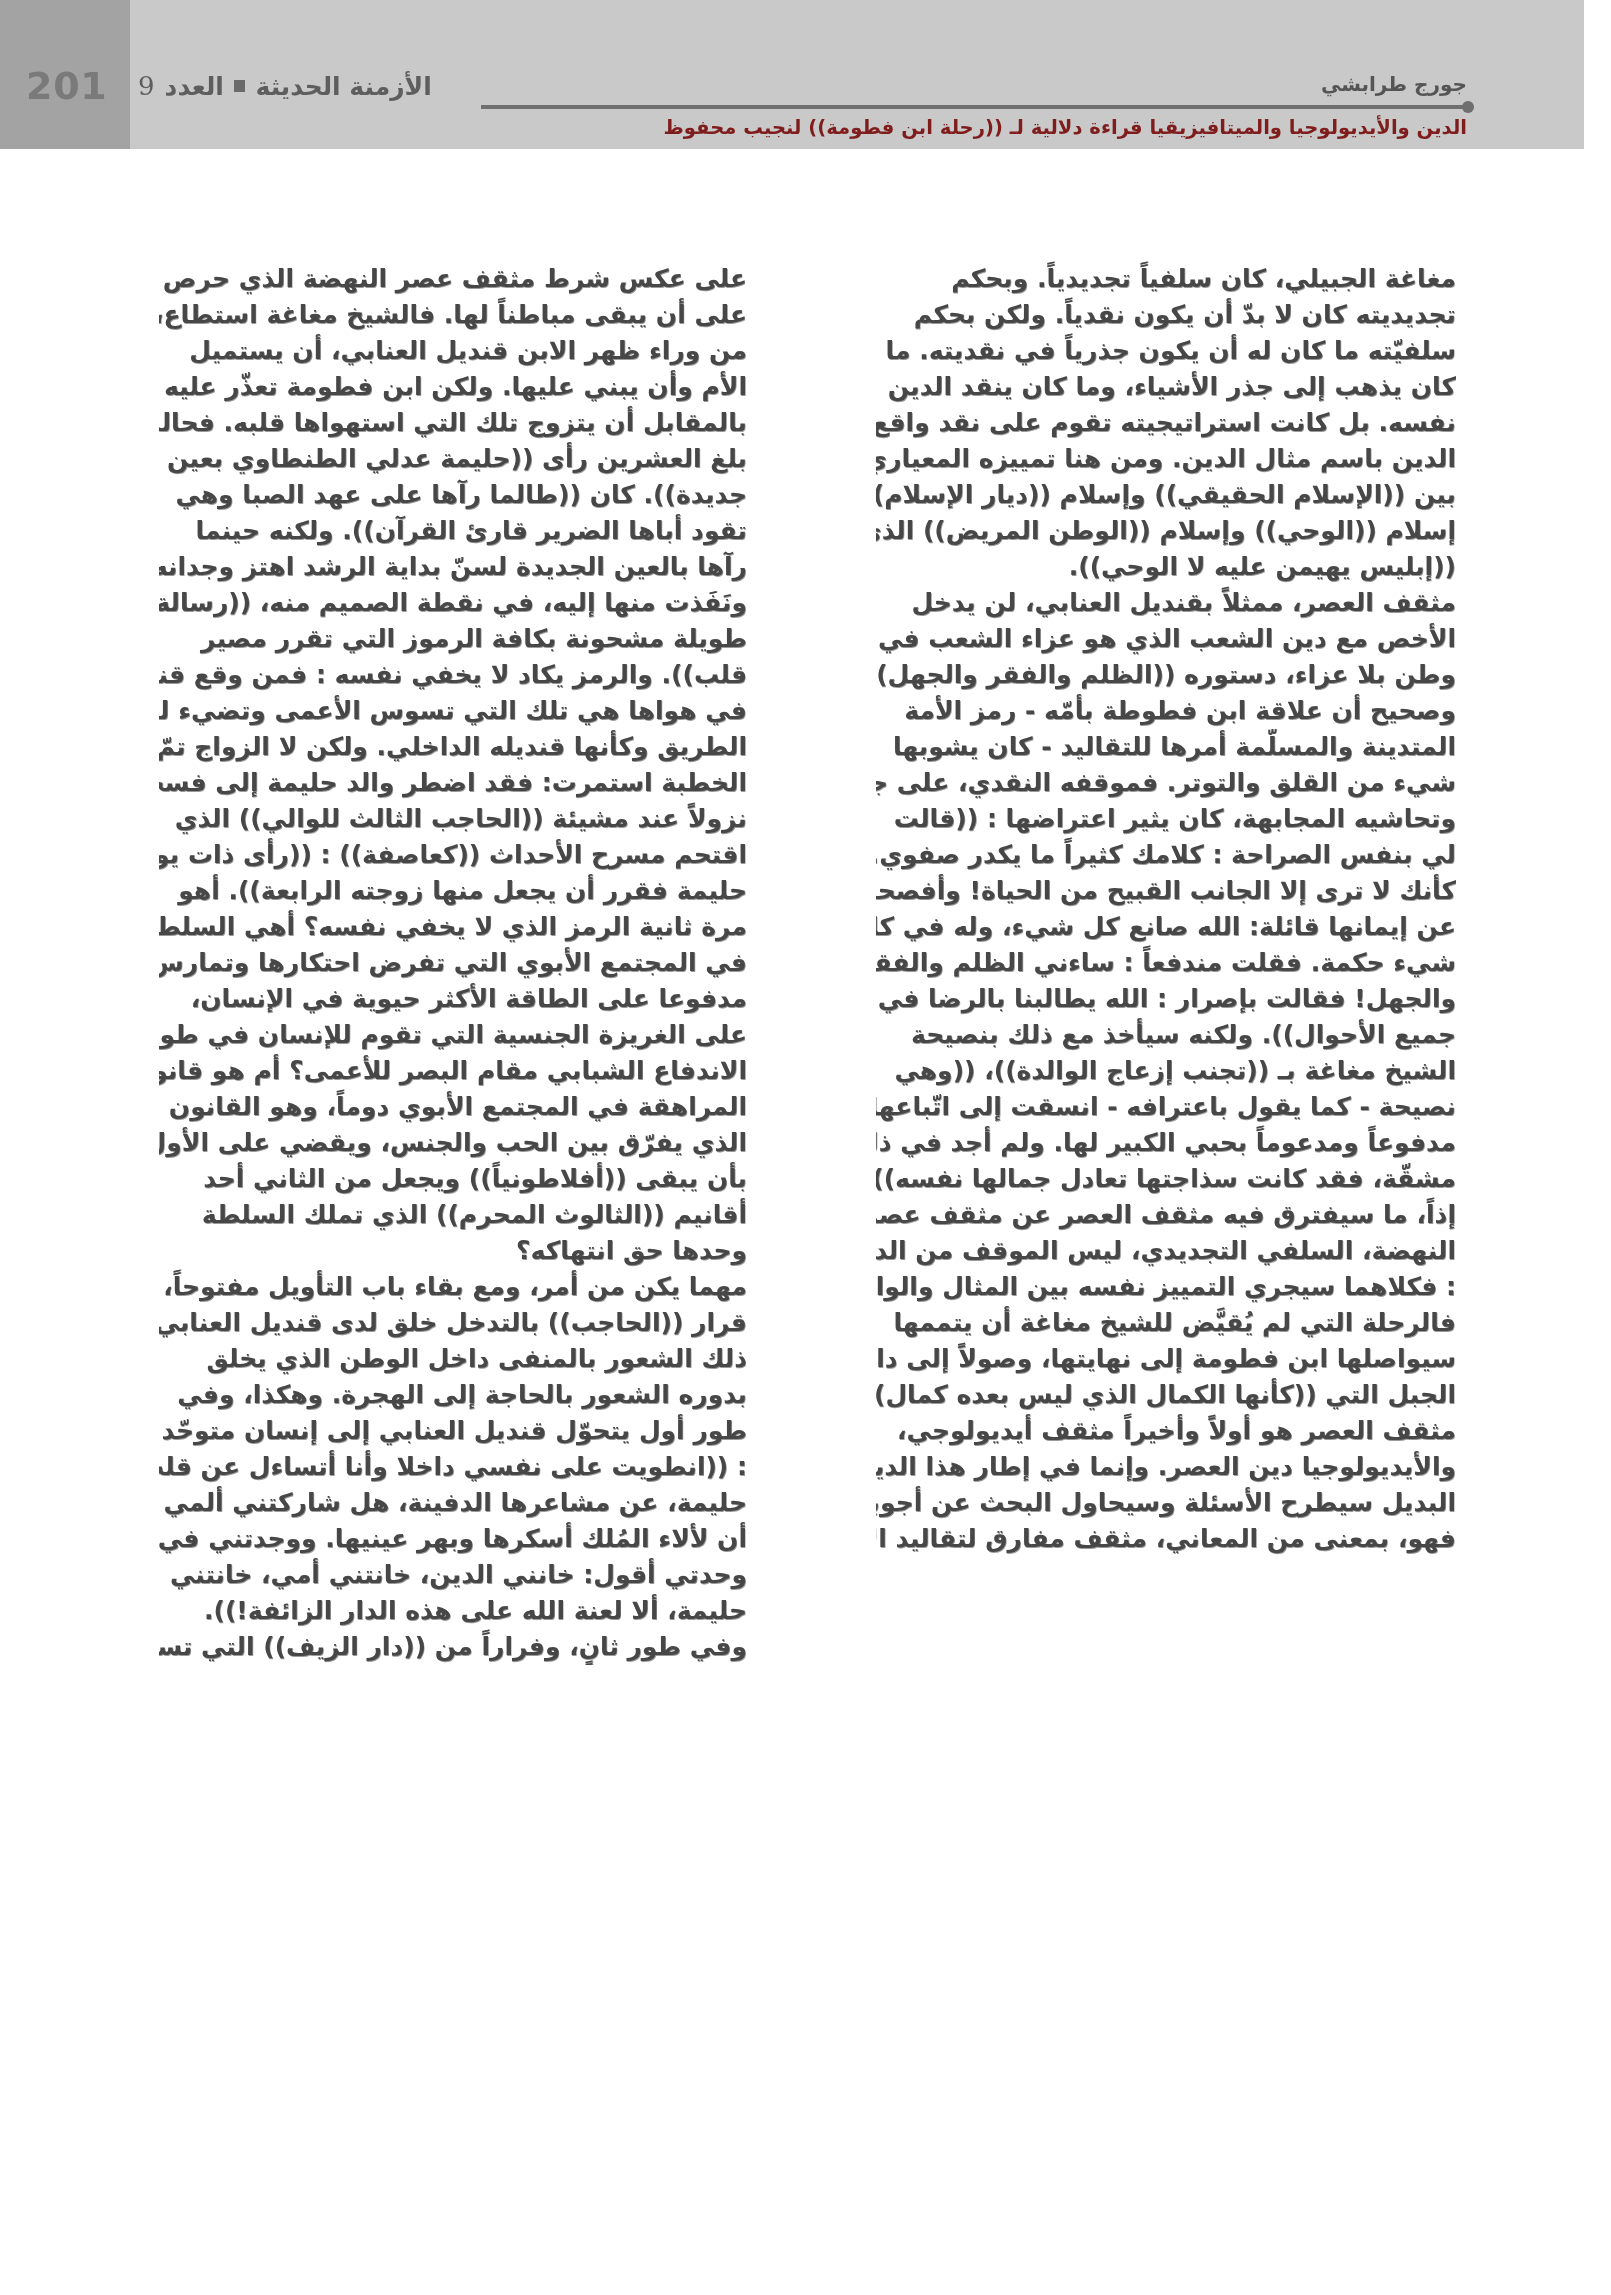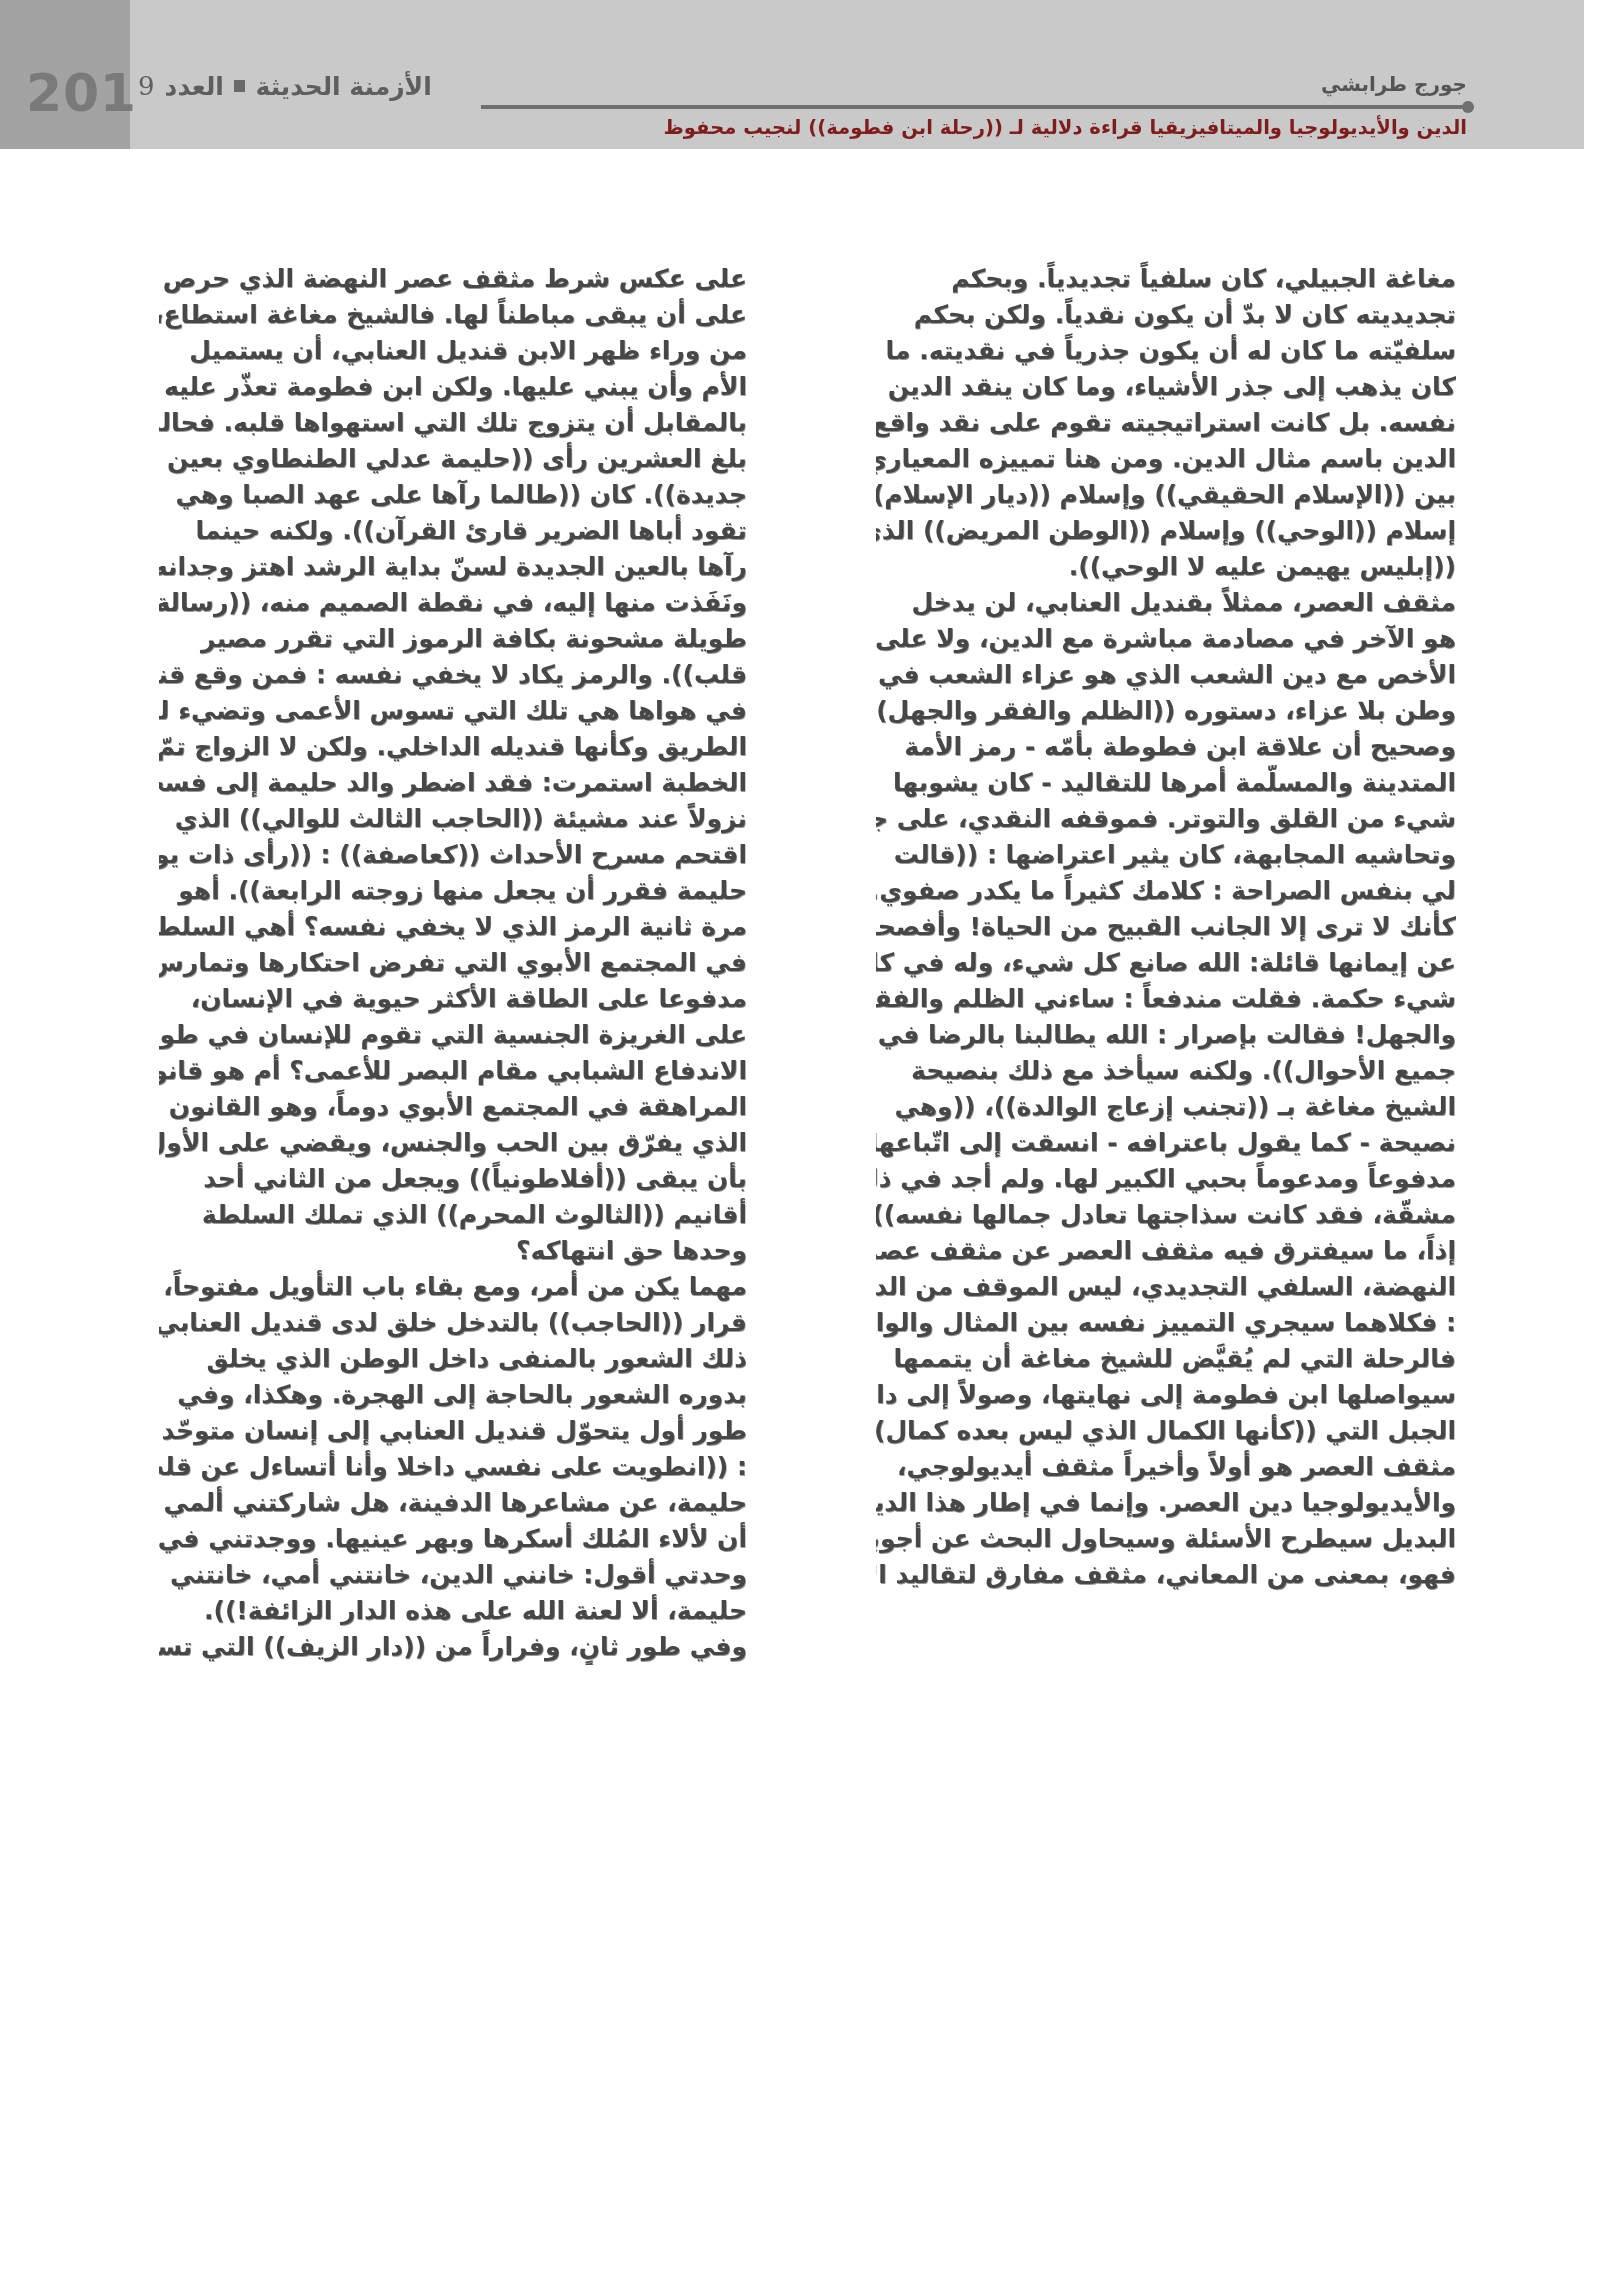--- a/index.html
+++ b/index.html
@@ -31,21 +31,21 @@
       top: 0;
       width: 130px;
       height: 149px;
       background: #a3a3a3;
     }
     .page-number {
       position: absolute;
       left: 26px;
       top: 67px;
       font-family: "DejaVu Sans", sans-serif;
-      font-size: 52px;
+      font-size: 38px;
       font-weight: bold;
       color: #7a7a7a;
       letter-spacing: 0.7px;
       line-height: 1;
     }
     .masthead {
       position: absolute;
       left: 138px;
       top: 71px;
       display: flex;
@@ -163,21 +163,20 @@
     <span class="line">مغاغة الجبيلي، كان سلفياً تجديدياً. وبحكم</span>
     <span class="line">تجديديته كان لا بدّ أن يكون نقدياً. ولكن بحكم</span>
     <span class="line">سلفيّته ما كان له أن يكون جذرياً في نقديته. ما</span>
     <span class="line">كان يذهب إلى جذر الأشياء، وما كان ينقد الدين</span>
     <span class="line">نفسه. بل كانت استراتيجيته تقوم على نقد واقع</span>
     <span class="line">الدين باسم مثال الدين. ومن هنا تمييزه المعياري</span>
     <span class="line">بين ((الإسلام الحقيقي)) وإسلام ((ديار الإسلام))،</span>
     <span class="line">إسلام ((الوحي)) وإسلام ((الوطن المريض)) الذي</span>
     <span class="line">((إبليس يهيمن عليه لا الوحي)).</span>
     <span class="line">مثقف العصر، ممثلاً بقنديل العنابي، لن يدخل</span>
-    <span class="line">هو الآخر في مصادمة مباشرة مع الدين، ولا على</span>
     <span class="line">الأخص مع دين الشعب الذي هو عزاء الشعب في</span>
     <span class="line">وطن بلا عزاء، دستوره ((الظلم والفقر والجهل)).</span>
     <span class="line">وصحيح أن علاقة ابن فطوطة بأمّه - رمز الأمة</span>
     <span class="line">المتدينة والمسلّمة أمرها للتقاليد - كان يشوبها</span>
     <span class="line">شيء من القلق والتوتر. فموقفه النقدي، على جزئيته</span>
     <span class="line">وتحاشيه المجابهة، كان يثير اعتراضها : ((قالت</span>
     <span class="line">لي بنفس الصراحة : كلامك كثيراً ما يكدر صفوي...</span>
     <span class="line">كأنك لا ترى إلا الجانب القبيح من الحياة! وأفصحت</span>
     <span class="line">عن إيمانها قائلة: الله صانع كل شيء، وله في كل</span>
     <span class="line">شيء حكمة. فقلت مندفعاً : ساءني الظلم والفقر</span>

